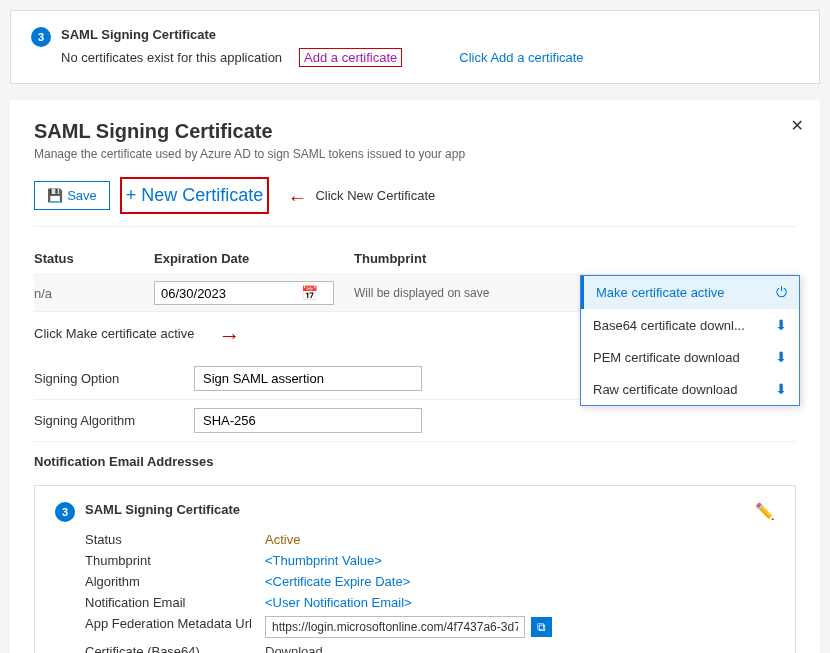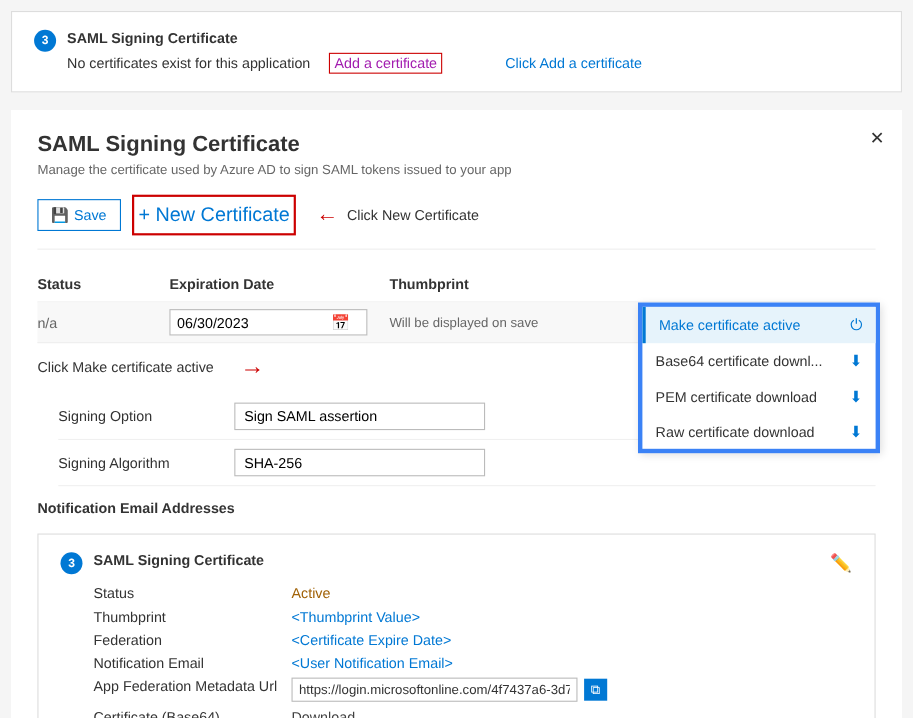--- a/index.html
+++ b/index.html
@@ -66,33 +66,33 @@
     .more-btn { background: none; border: none; cursor: pointer; font-size: 18px; color: #333; }
 
     
     .cert-active-row { display: flex; align-items: center; gap: 24px; padding: 8px 0; }
     .cert-active-label { color: #333; font-size: 13px; }
     .red-arrow-right { color: #c00; font-size: 22px; }
 
     
     .dropdown-menu {
       position: absolute; right: 0; top: 0; background: white;
-      border: 4px solid #3b82f6; box-shadow: 2px 2px 8px rgba(0,0,0,0.15);
+      border: 1px solid #3b82f6; box-shadow: 2px 2px 8px rgba(0,0,0,0.15);
       width: 220px; z-index: 10;
     }
     .dropdown-item {
       display: flex; align-items: center; justify-content: space-between;
       padding: 8px 12px; cursor: pointer; font-size: 13px;
     }
     .dropdown-item.active { background: #e6f3fb; color: #0078d4; border-left: 3px solid #0078d4; }
     .download-icon { color: #0078d4; font-size: 14px; }
     .power-icon { color: #0078d4; font-size: 14px; }
 
     
-    .form-section { margin-top: 4px; margin-left: 19px; }
+    .form-section { margin-top: 4px; }
     .form-row { display: flex; align-items: center; padding: 8px 0; border-bottom: 1px solid #f0f0f0; }
     .form-label { width: 160px; color: #333; font-size: 13px; font-weight: 500; }
     .form-input { border: 1px solid #bbb; padding: 4px 8px; font-size: 13px; width: 228px; background: white; }
     .section-title { font-size: 13px; font-weight: 600; margin: 12px 0 8px 0; }
 
     
     .info-card { background: white; border: 1px solid #ddd; padding: 16px 20px; margin-top: 16px; display: flex; gap: 10px; }
     .info-card-content { flex: 1; }
     .info-card-title { font-size: 13px; font-weight: 600; margin-bottom: 12px; }
     .edit-icon-btn { background: none; border: none; cursor: pointer; color: #333; font-size: 16px; align-self: flex-start; }
@@ -210,21 +210,21 @@
 
         <div class="info-row">
           <span class="info-key">Status</span>
           <span class="info-val">Active</span>
         </div>
         <div class="info-row">
           <span class="info-key">Thumbprint</span>
           <span class="info-val placeholder">&lt;Thumbprint Value&gt;</span>
         </div>
         <div class="info-row">
-          <span class="info-key">Federation</span>
+          <span class="info-key">Algorithm</span>
           <span class="info-val placeholder">&lt;Certificate Expire Date&gt;</span>
         </div>
         <div class="info-row">
           <span class="info-key">Notification Email</span>
           <span class="info-val placeholder">&lt;User Notification Email&gt;</span>
         </div>
         <div class="info-row">
           <span class="info-key">App Federation Metadata Url</span>
           <div class="url-row">
             <input class="url-input" type="text" value="https://login.microsoftonline.com/4f7437a6-3d7..." readonly="" style="">

